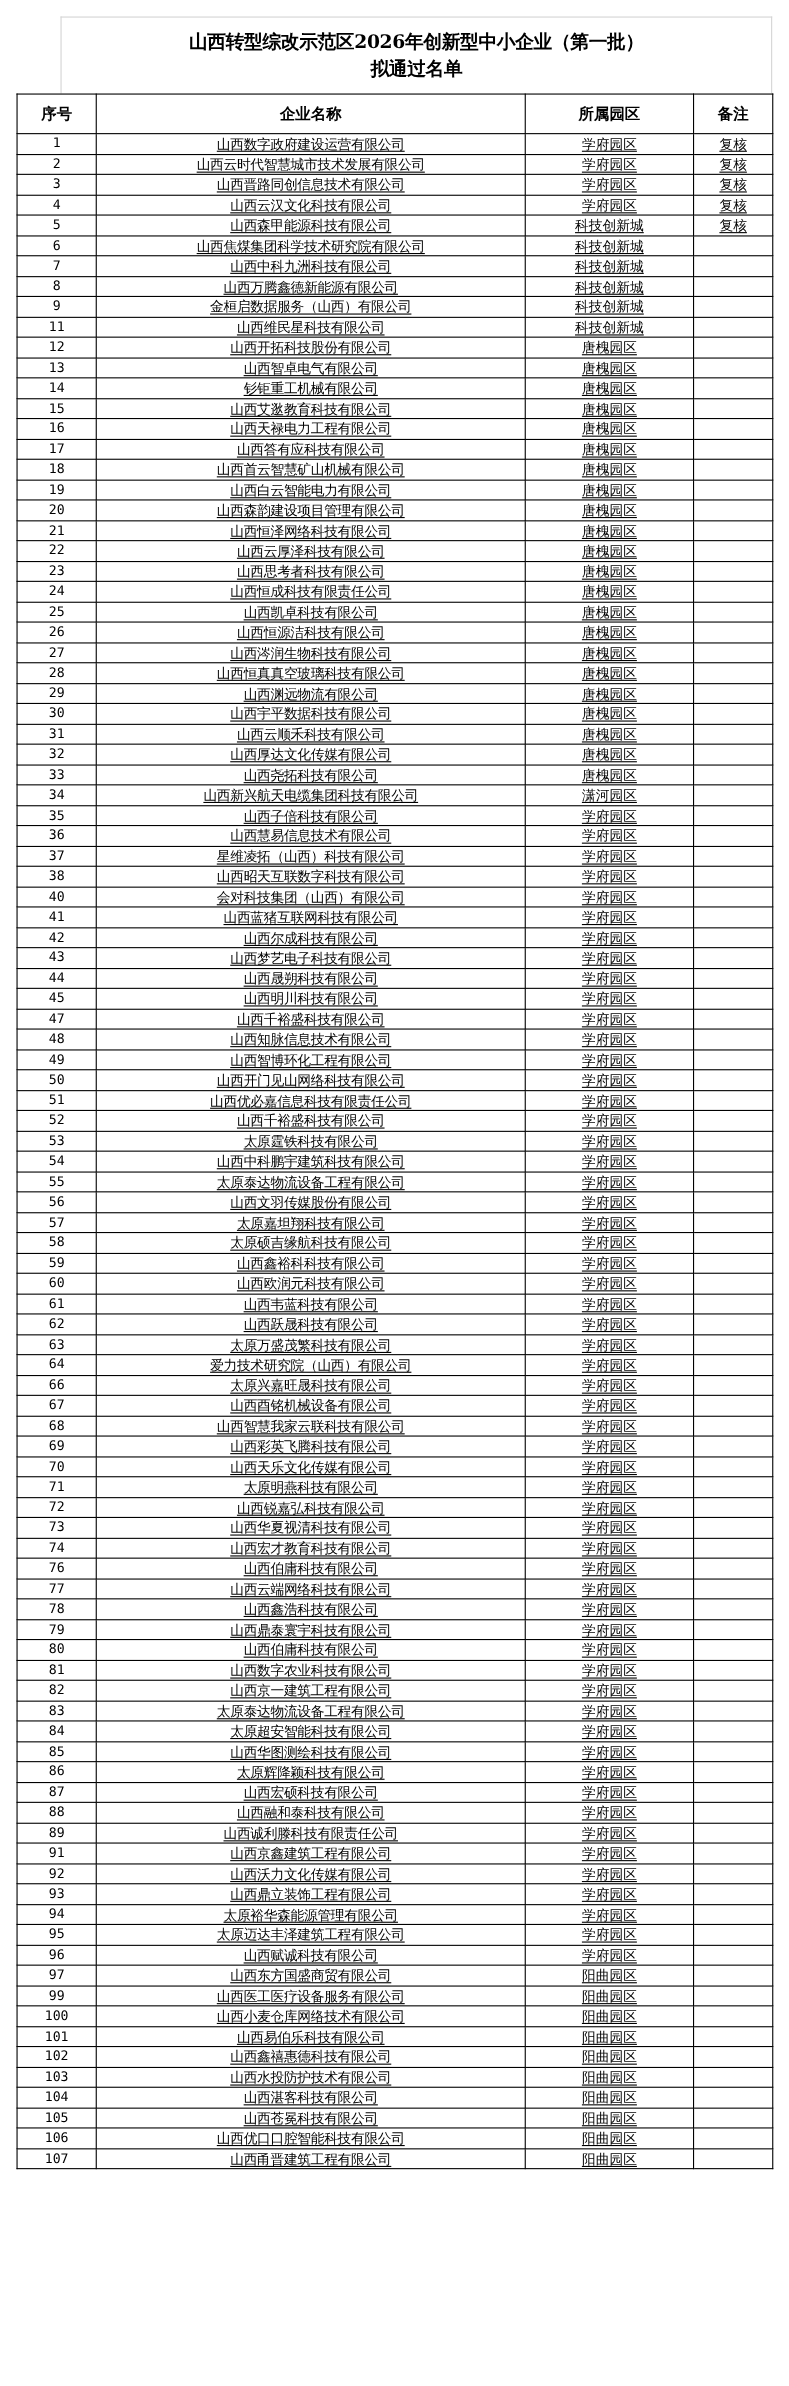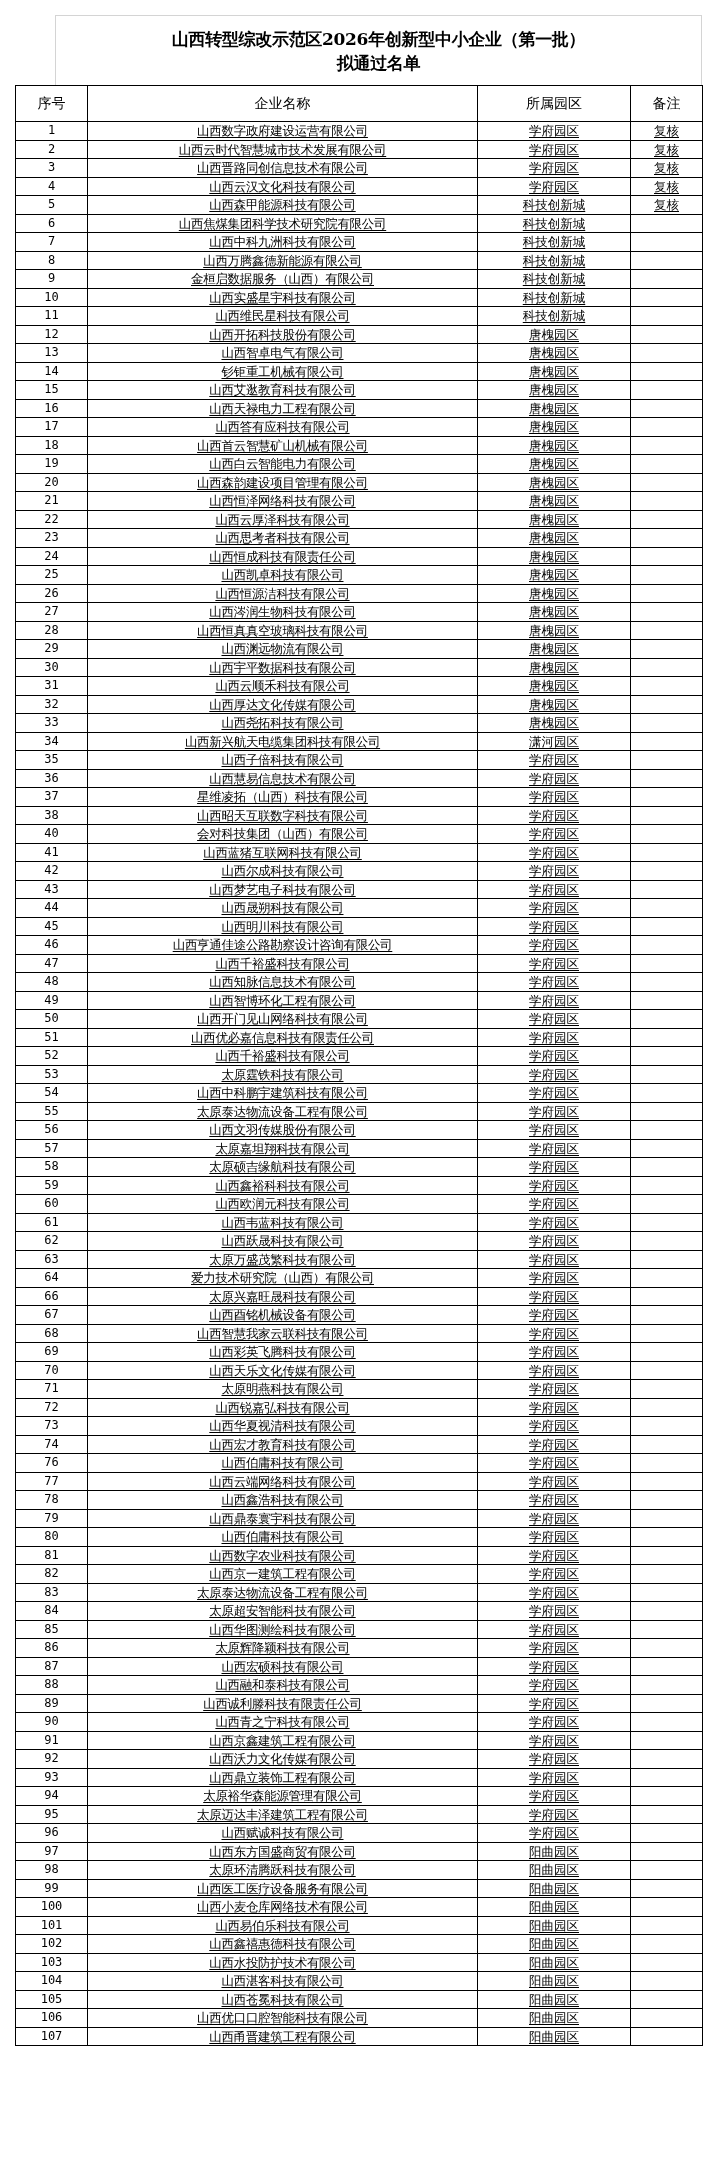--- a/index.html
+++ b/index.html
@@ -6,21 +6,21 @@
   body { width: 717px; height: 2169px; position: relative; overflow: hidden;
          font-family: "DejaVu Sans", "Liberation Sans", sans-serif; color: #000; }
   .sheet { position: absolute; left: 15px; top: 15px; width: 687px; }
   .title-box { box-sizing: border-box; height: 70px; border: 1px solid #d4d4d4; border-bottom: none;
                display: flex; flex-direction: column; align-items: center; justify-content: center; margin-left: 40px; }
   .title-line { font-family: "DejaVu Serif", "Liberation Serif", serif; font-weight: bold;
                 font-size: 17px; line-height: 24px; letter-spacing: -0.3px; white-space: nowrap; }
   table { border-collapse: collapse; table-layout: fixed; width: 687px; }
   col.c1 { width: 72px; } col.c2 { width: 390px; } col.c3 { width: 153px; } col.c4 { width: 72px; }
   th, td { border: 1.5px solid #000; padding: 0; text-align: center; overflow: hidden; white-space: nowrap; }
-  th { height: 35px; font-family: "DejaVu Serif", "Liberation Serif", serif; font-weight: normal; font-size: 14px; }
+  th { height: 35px; font-family: "DejaVu Serif", "Liberation Serif", serif; font-weight: bold; font-size: 14px; }
   td { height: 17.5px; font-size: 12.5px; line-height: 17px; }
   td.no { font-family: "DejaVu Sans Mono", "Liberation Mono", monospace; font-size: 12px; }
   td.name span, td.park span, td.note span { text-decoration: underline; text-underline-offset: 2px; }
   td.name { letter-spacing: -0.3px; }
 </style>
 </head>
 <body>
 
 <div class="sheet">
   <div class="title-box">
@@ -91,26 +91,20 @@
           <td class="park"><span>科技创新城</span></td>
           <td class="note"><span></span></td>
         </tr>
         <tr>
           <td class="no">9</td>
           <td class="name"><span>金桓启数据服务（山西）有限公司</span></td>
           <td class="park"><span>科技创新城</span></td>
           <td class="note"><span></span></td>
         </tr>
         <tr>
-          <td class="no">10</td>
-          <td class="name"><span>山西实盛星宇科技有限公司</span></td>
-          <td class="park"><span>科技创新城</span></td>
-          <td class="note"><span></span></td>
-        </tr>
-        <tr>
           <td class="no">11</td>
           <td class="name"><span>山西维民星科技有限公司</span></td>
           <td class="park"><span>科技创新城</span></td>
           <td class="note"><span></span></td>
         </tr>
         <tr>
           <td class="no">12</td>
           <td class="name"><span>山西开拓科技股份有限公司</span></td>
           <td class="park"><span>唐槐园区</span></td>
           <td class="note"><span></span></td>
@@ -301,26 +295,20 @@
           <td class="park"><span>学府园区</span></td>
           <td class="note"><span></span></td>
         </tr>
         <tr>
           <td class="no">45</td>
           <td class="name"><span>山西明川科技有限公司</span></td>
           <td class="park"><span>学府园区</span></td>
           <td class="note"><span></span></td>
         </tr>
         <tr>
-          <td class="no">46</td>
-          <td class="name"><span>山西亨通佳途公路勘察设计咨询有限公司</span></td>
-          <td class="park"><span>学府园区</span></td>
-          <td class="note"><span></span></td>
-        </tr>
-        <tr>
           <td class="no">47</td>
           <td class="name"><span>山西千裕盛科技有限公司</span></td>
           <td class="park"><span>学府园区</span></td>
           <td class="note"><span></span></td>
         </tr>
         <tr>
           <td class="no">48</td>
           <td class="name"><span>山西知脉信息技术有限公司</span></td>
           <td class="park"><span>学府园区</span></td>
           <td class="note"><span></span></td>
@@ -553,26 +541,20 @@
           <td class="park"><span>学府园区</span></td>
           <td class="note"><span></span></td>
         </tr>
         <tr>
           <td class="no">89</td>
           <td class="name"><span>山西诚利滕科技有限责任公司</span></td>
           <td class="park"><span>学府园区</span></td>
           <td class="note"><span></span></td>
         </tr>
         <tr>
-          <td class="no">90</td>
-          <td class="name"><span>山西青之宁科技有限公司</span></td>
-          <td class="park"><span>学府园区</span></td>
-          <td class="note"><span></span></td>
-        </tr>
-        <tr>
           <td class="no">91</td>
           <td class="name"><span>山西京鑫建筑工程有限公司</span></td>
           <td class="park"><span>学府园区</span></td>
           <td class="note"><span></span></td>
         </tr>
         <tr>
           <td class="no">92</td>
           <td class="name"><span>山西沃力文化传媒有限公司</span></td>
           <td class="park"><span>学府园区</span></td>
           <td class="note"><span></span></td>
@@ -597,26 +579,20 @@
         </tr>
         <tr>
           <td class="no">96</td>
           <td class="name"><span>山西赋诚科技有限公司</span></td>
           <td class="park"><span>学府园区</span></td>
           <td class="note"><span></span></td>
         </tr>
         <tr>
           <td class="no">97</td>
           <td class="name"><span>山西东方国盛商贸有限公司</span></td>
-          <td class="park"><span>阳曲园区</span></td>
-          <td class="note"><span></span></td>
-        </tr>
-        <tr>
-          <td class="no">98</td>
-          <td class="name"><span>太原环清腾跃科技有限公司</span></td>
           <td class="park"><span>阳曲园区</span></td>
           <td class="note"><span></span></td>
         </tr>
         <tr>
           <td class="no">99</td>
           <td class="name"><span>山西医工医疗设备服务有限公司</span></td>
           <td class="park"><span>阳曲园区</span></td>
           <td class="note"><span></span></td>
         </tr>
         <tr>

